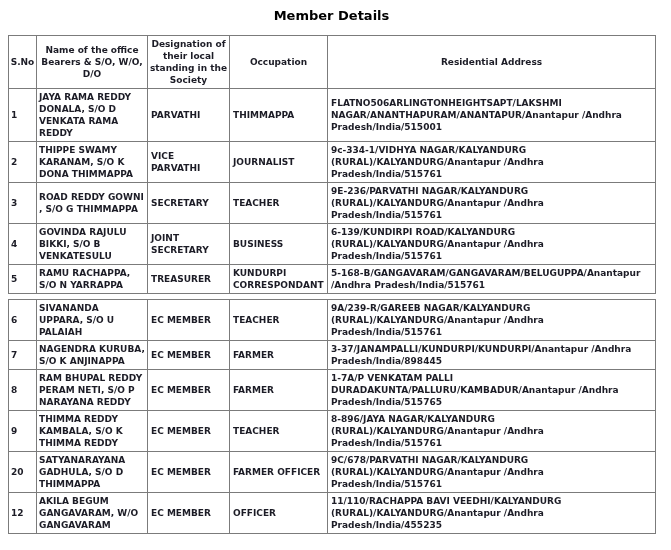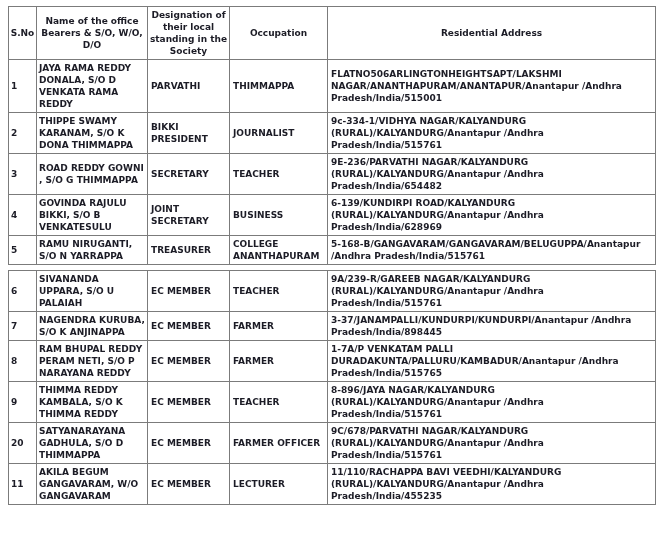--- a/index.html
+++ b/index.html
@@ -57,20 +57,21 @@
   col.col-name  { width: 111px; }
   col.col-desig { width: 82px; }
   col.col-occ   { width: 98px; }
   col.col-addr  { width: 328px; }
 </style>
 </head>
 <body>
 
 <div class="page">
 
+  <div class="title">Member Details</div>
 
   <table class="member-table part1">
     <colgroup>
       <col class="col-sno">
         <col class="col-name">
         <col class="col-desig">
         <col class="col-occ">
         <col class="col-addr">
     </colgroup>
     <thead>
@@ -87,46 +88,46 @@
     <td class="c-sno">1</td>
     <td class="c-name">JAYA RAMA REDDY DONALA, S/O D VENKATA RAMA REDDY</td>
     <td class="c-desig">PARVATHI</td>
     <td class="c-occ">THIMMAPPA</td>
     <td class="c-addr">FLATNO506ARLINGTONHEIGHTSAPT/LAKSHMI NAGAR/ANANTHAPURAM/ANANTAPUR/Anantapur /Andhra Pradesh/India/515001</td>
   </tr>
 
   <tr>
     <td class="c-sno">2</td>
     <td class="c-name">THIPPE SWAMY KARANAM, S/O K DONA THIMMAPPA</td>
-    <td class="c-desig">BIKKI PRESIDENT</td>
+    <td class="c-desig">VICE PARVATHI</td>
     <td class="c-occ">JOURNALIST</td>
     <td class="c-addr">9c-334-1/VIDHYA NAGAR/KALYANDURG (RURAL)/KALYANDURG/Anantapur /Andhra Pradesh/India/515761</td>
   </tr>
 
   <tr>
     <td class="c-sno">3</td>
     <td class="c-name">ROAD REDDY GOWNI , S/O G THIMMAPPA</td>
     <td class="c-desig">SECRETARY</td>
     <td class="c-occ">TEACHER</td>
-    <td class="c-addr">9E-236/PARVATHI NAGAR/KALYANDURG (RURAL)/KALYANDURG/Anantapur /Andhra Pradesh/India/654482</td>
+    <td class="c-addr">9E-236/PARVATHI NAGAR/KALYANDURG (RURAL)/KALYANDURG/Anantapur /Andhra Pradesh/India/515761</td>
   </tr>
 
   <tr>
     <td class="c-sno">4</td>
     <td class="c-name">GOVINDA RAJULU BIKKI, S/O B VENKATESULU</td>
     <td class="c-desig">JOINT SECRETARY</td>
     <td class="c-occ">BUSINESS</td>
-    <td class="c-addr">6-139/KUNDIRPI ROAD/KALYANDURG (RURAL)/KALYANDURG/Anantapur /Andhra Pradesh/India/628969</td>
+    <td class="c-addr">6-139/KUNDIRPI ROAD/KALYANDURG (RURAL)/KALYANDURG/Anantapur /Andhra Pradesh/India/515761</td>
   </tr>
 
   <tr>
     <td class="c-sno">5</td>
-    <td class="c-name">RAMU NIRUGANTI, S/O N YARRAPPA</td>
+    <td class="c-name">RAMU RACHAPPA, S/O N YARRAPPA</td>
     <td class="c-desig">TREASURER</td>
-    <td class="c-occ">COLLEGE ANANTHAPURAM</td>
+    <td class="c-occ">KUNDURPI CORRESPONDANT</td>
     <td class="c-addr">5-168-B/GANGAVARAM/GANGAVARAM/BELUGUPPA/Anantapur /Andhra Pradesh/India/515761</td>
   </tr>
 </tbody>
   </table>
 
   <table class="member-table part2">
     <colgroup>
       <col class="col-sno">
         <col class="col-name">
         <col class="col-desig">
@@ -168,22 +169,22 @@
 
   <tr>
     <td class="c-sno">20</td>
     <td class="c-name">SATYANARAYANA GADHULA, S/O D THIMMAPPA</td>
     <td class="c-desig">EC MEMBER</td>
     <td class="c-occ">FARMER OFFICER</td>
     <td class="c-addr">9C/678/PARVATHI NAGAR/KALYANDURG (RURAL)/KALYANDURG/Anantapur /Andhra Pradesh/India/515761</td>
   </tr>
 
   <tr>
-    <td class="c-sno">11</td>
+    <td class="c-sno">12</td>
     <td class="c-name">AKILA BEGUM GANGAVARAM, W/O GANGAVARAM</td>
     <td class="c-desig">EC MEMBER</td>
-    <td class="c-occ">LECTURER</td>
+    <td class="c-occ">OFFICER</td>
     <td class="c-addr">11/110/RACHAPPA BAVI VEEDHI/KALYANDURG (RURAL)/KALYANDURG/Anantapur /Andhra Pradesh/India/455235</td>
   </tr>
 </tbody>
   </table>
 
 </div>
 
 </body></html>

